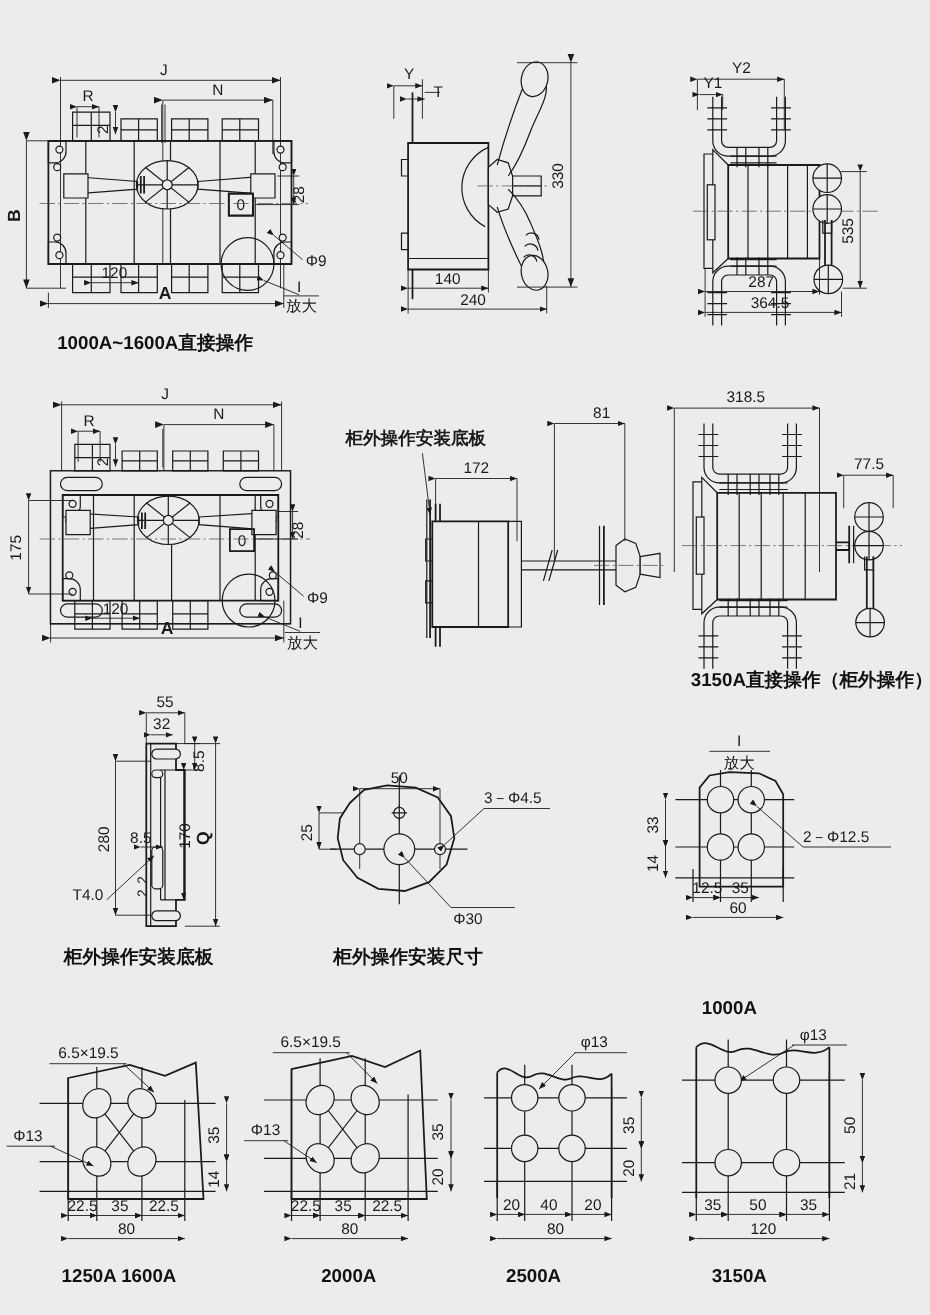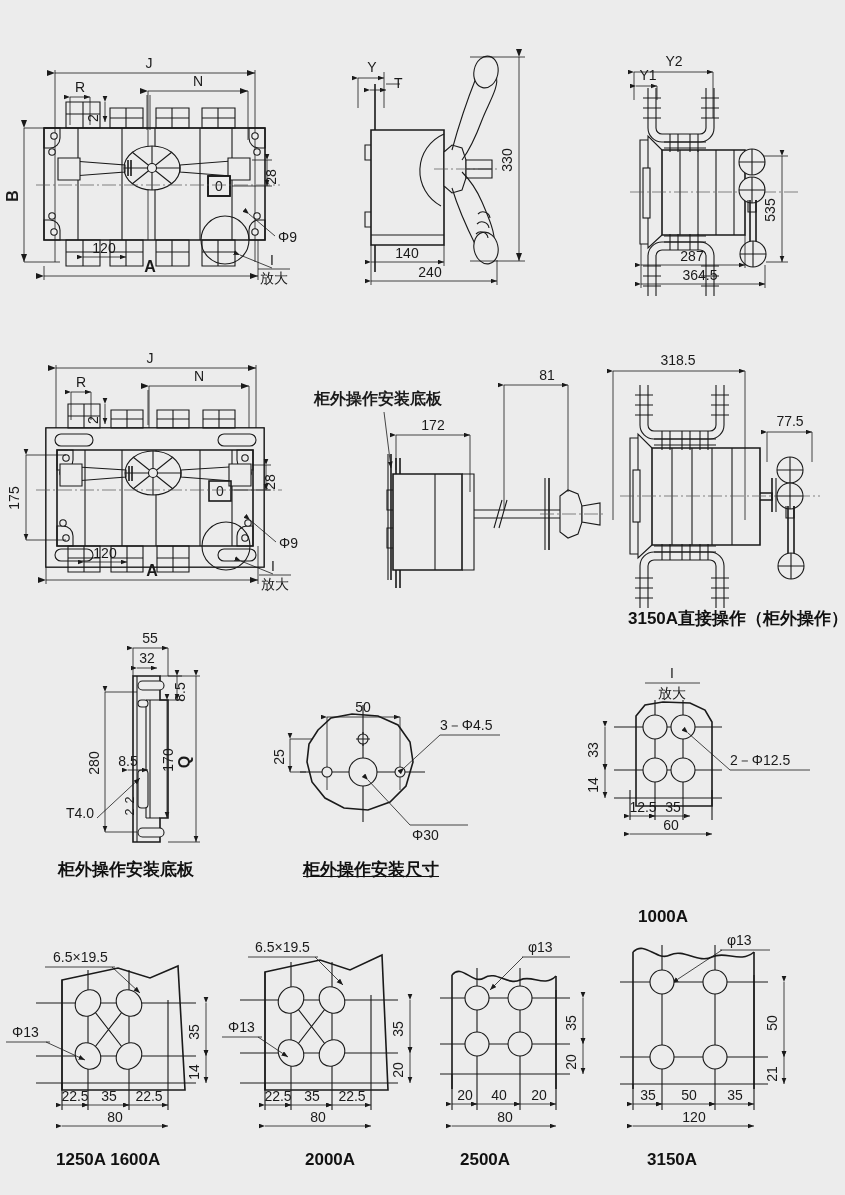--- a/index.html
+++ b/index.html
@@ -639,30 +639,31 @@
     <path class="dim" d="M662 1104 L715 1104" marker-start="url(#ahs)" marker-end="url(#ahs)"></path>
     <text class="t" x="689" y="1100" text-anchor="middle">50</text>
     <path class="dim" d="M715 1104 L754 1104" marker-start="url(#ahs)" marker-end="url(#ahs)"></path>
     <text class="t" x="735" y="1100" text-anchor="middle">35</text>
     <path class="dim" d="M633 1126 L754 1126" marker-start="url(#ahs)" marker-end="url(#ahs)"></path>
     <text class="t" x="694" y="1122" text-anchor="middle">120</text>
   </g>
 
 </svg>
 
+<div class="cap" style="left:52px;top:300px;">1000A~1600A直接操作</div>
 
 <div class="cap" style="left:580px;top:607px;margin-left:48px;">3150A直接操作（柜外操作）</div>
 
 <div class="cap" style="left:58px;top:858px;">柜外操作安装底板</div>
 
-<div class="cap" style="left:303px;top:858px;text-decoration:underline;">柜外操作安装尺寸</div>
+<div class="cap" style="left:303px;top:858px;">柜外操作安装尺寸</div>
 
 <div class="cap" style="left:638px;top:863px;margin-top:44px;">1000A</div>
 
 <div class="cap" style="left:56px;top:1150px;">1250A 1600A</div>
 
-<div class="cap" style="left:305px;top:1150px;">2000A</div>
+<div class="cap" style="left:292px;top:1150px;">2000A</div>
 
 <div class="cap" style="left:460px;top:1150px;">2500A</div>
 
 <div class="cap" style="left:647px;top:1150px;">3150A</div>
 
 </div>
 
 </body></html>

